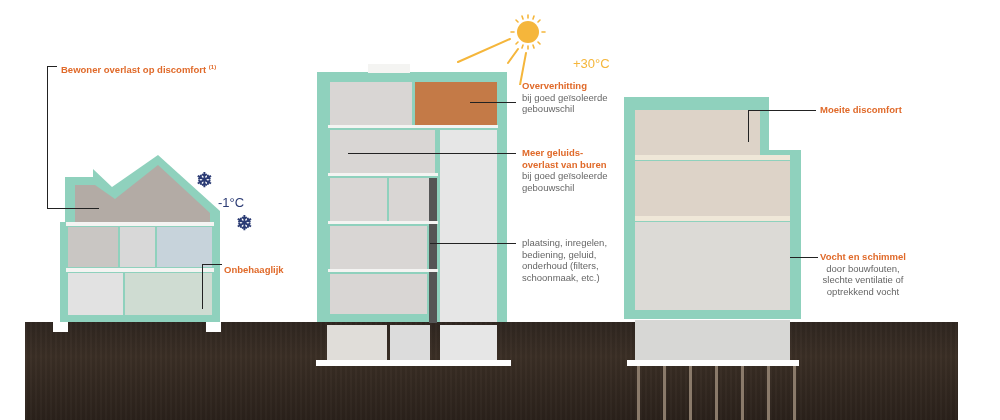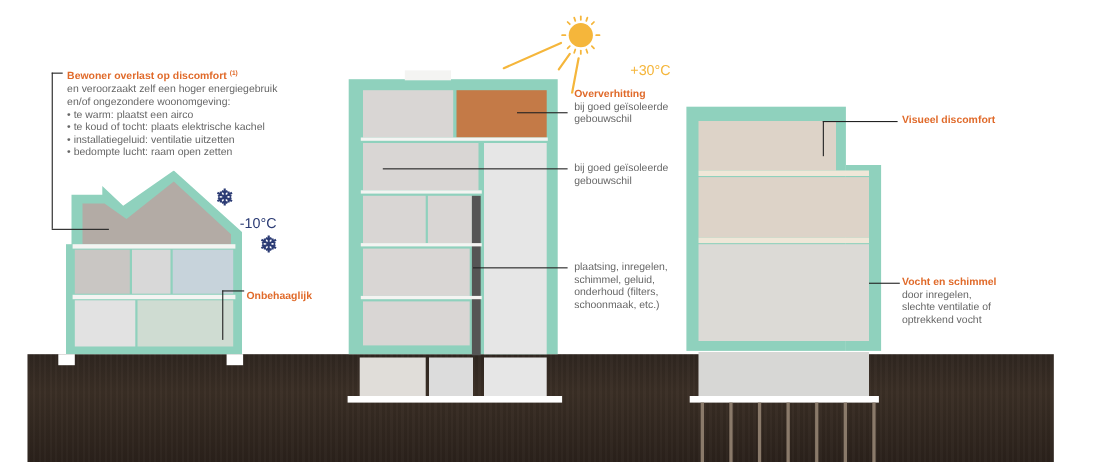--- a/index.html
+++ b/index.html
@@ -61,21 +61,21 @@
   <g stroke="#f5b63b" stroke-width="2" stroke-linecap="round">
     <line x1="70" y1="34" x2="18" y2="57"></line>
     <line x1="78" y1="44" x2="68" y2="58"></line>
     <line x1="86" y1="48" x2="80" y2="80"></line>
   </g>
 </svg>
 <div class="temp hot" style="left:549px;top:56px;margin-left:24px;">+30°C</div>
 
 <div class="flake" style="left:196px;top:170px;">❄</div>
 <div class="flake" style="left:236px;top:213px;">❄</div>
-<div class="temp cold" style="left:218px;top:195px;">-10°C</div>
+<div class="temp cold" style="left:218px;top:195px;">-1°C</div>
 
 <div>
   <svg class="roof-house" style="left:55px;top:155px;" width="170" height="70" viewBox="0 0 170 70">
     <polygon points="10,70 10,22 38,22 38,14 57,32 103,0 165,56 165,70" fill="#8fd1bd"></polygon>
     <polygon points="20,68 20,30 40,30 60,44 103,10 155,58 155,68" fill="#b3aba5"></polygon>
   </svg>
   <div class="wall" style="left:60px;top:222px;width:160px;height:100px;"></div>
   <div class="floor-slab" style="left:66px;top:222px;width:148px;height:4px;"></div>
   <div class="room" style="left:68px;top:227px;width:50px;height:40px;background:#c9c6c3;"></div>
   <div class="room" style="left:120px;top:227px;width:35px;height:40px;background:#d8d8d8;"></div>
@@ -138,52 +138,48 @@
 <div class="leader" style="left:470px;top:102px;width:46px;height:1px;"></div>
 <div class="leader" style="left:348px;top:153px;width:168px;height:1px;"></div>
 <div class="leader" style="left:430px;top:243px;width:86px;height:1px;"></div>
 
 <div class="leader" style="left:748px;top:110px;width:1px;height:32px;"></div>
 <div class="leader" style="left:748px;top:110px;width:68px;height:1px;"></div>
 <div class="leader" style="left:790px;top:257px;width:28px;height:1px;"></div>
 
 <div class="anno" style="left:61px;top:62px;width:240px;">
   <span class="title"><span>Bewoner overlast op discomfort</span> <span class="sup">(1)</span></span>
-  <span class="body">en veroorzaakt zelf een hoger energiegebruik
-en/of ongezondere woonomgeving:
-• te warm: plaatst een airco
-• te koud of tocht: plaats elektrische kachel
-• installatiegeluid: ventilatie uitzetten
-• bedompte lucht: raam open zetten</span>
 </div>
 
 <div class="anno" style="left:224px;top:264px;width:100px;">
   <span class="title">Onbehaaglijk</span>
 </div>
 
 <div class="anno" style="left:522px;top:80px;width:110px;">
   <span class="title">Oververhitting</span>
   <span class="body">bij goed geïsoleerde
 gebouwschil</span>
 </div>
 
 <div class="anno" style="left:522px;top:147px;width:110px;">
+  <span class="title" style="white-space:pre-line;">Meer geluids-
+overlast van buren</span>
   <span class="body">bij goed geïsoleerde
 gebouwschil</span>
 </div>
 
 <div class="anno" style="left:522px;top:237px;width:110px;">
   <span class="body">plaatsing, inregelen,
-schimmel, geluid,
+bediening, geluid,
 onderhoud (filters,
 schoonmaak, etc.)</span>
 </div>
 
 <div class="anno" style="left:820px;top:104px;width:120px;">
-  <span class="title">Visueel discomfort</span>
+  <span class="title">Moeite discomfort</span>
 </div>
 
-<div class="anno" style="left:820px;top:251px;width:130px;">
+<div class="anno" style="left:798px;top:251px;width:130px;text-align:center;">
   <span class="title">Vocht en schimmel</span>
-  <span class="body">door inregelen,
+  <span class="body">door bouwfouten,
 slechte ventilatie of
 optrekkend vocht</span>
 </div>
 
 </body></html>

